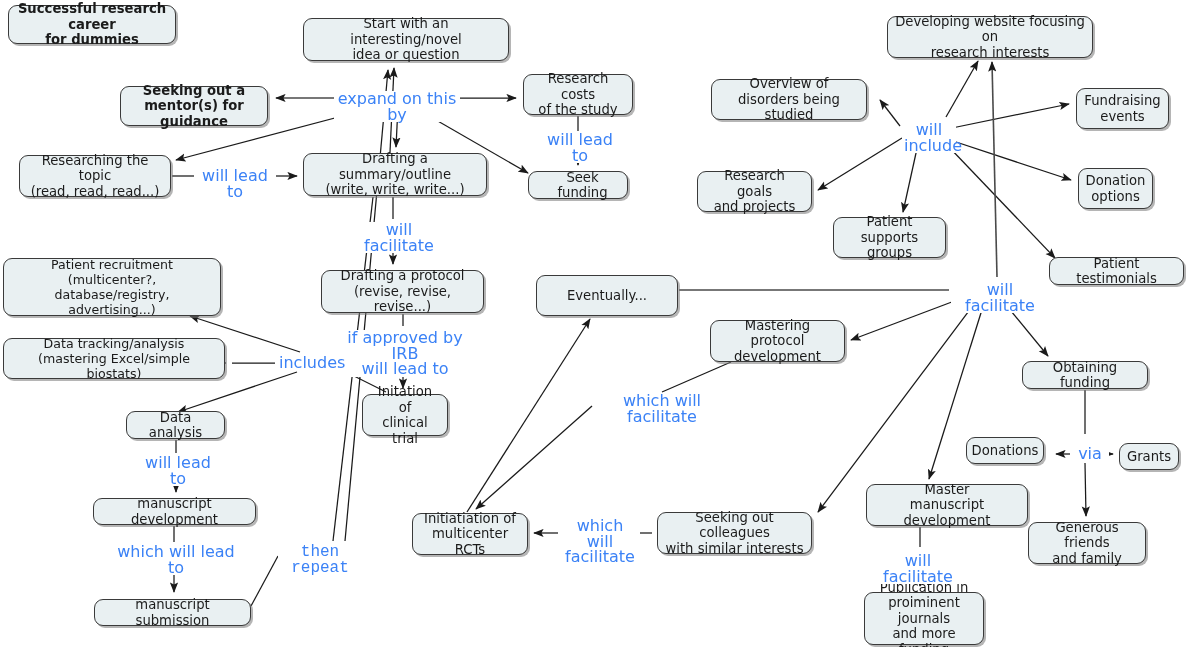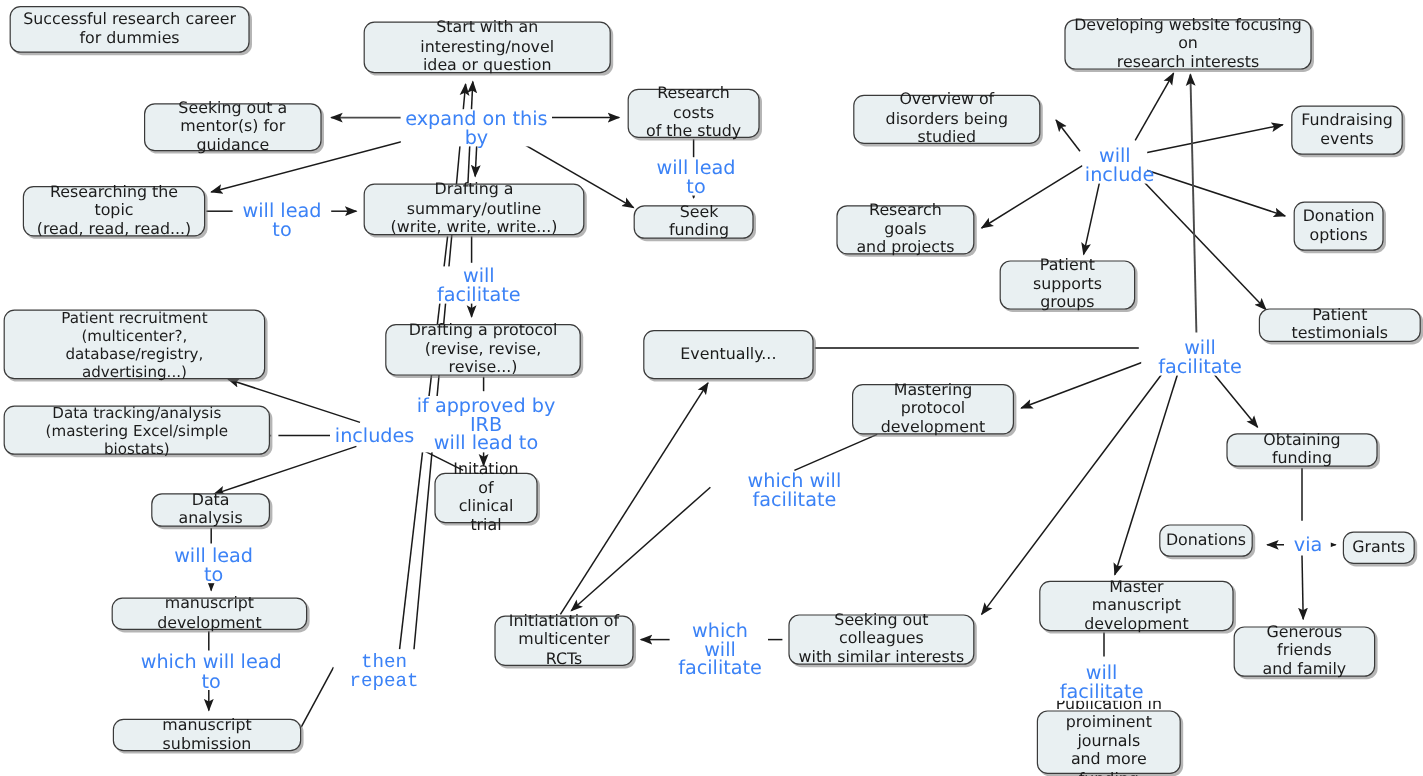--- a/index.html
+++ b/index.html
@@ -127,27 +127,27 @@
       <path d="M1070,454 L1056,454" marker-end="url(#ah)"></path>
       <path d="M1105,454 L1113,454" marker-end="url(#ah)"></path>
       <path d="M1085,463 L1086,516" marker-end="url(#ah)"></path>
 
       <path d="M920,527 L920,547"></path>
       <path d="M920,567 L920,586" marker-end="url(#ah)"></path>
 
     </g>
   </svg>
 
-  <div class="node" style="left:8px;top:5px;width:200px;height:39px;">Successful research career
+  <div class="node" style="left:8px;top:5px;width:168px;height:39px;font-weight:bold;">Successful research career
 for dummies</div>
 
   <div class="node" style="left:288px;top:18px;width:206px;height:43px;margin-left:15px;">Start with an interesting/novel
 idea or question</div>
 
-  <div class="node" style="left:120px;top:86px;width:148px;height:40px;">Seeking out a
+  <div class="node" style="left:120px;top:86px;width:148px;height:40px;font-weight:bold;">Seeking out a
 mentor(s) for guidance</div>
 
   <div class="node" style="left:523px;top:74px;width:110px;height:41px;">Research costs
 of the study</div>
 
   <div class="node" style="left:528px;top:171px;width:100px;height:28px;padding-left:16px;">Seek funding</div>
 
   <div class="node" style="left:19px;top:155px;width:152px;height:42px;">Researching the topic
 (read, read, read...)</div>
 

